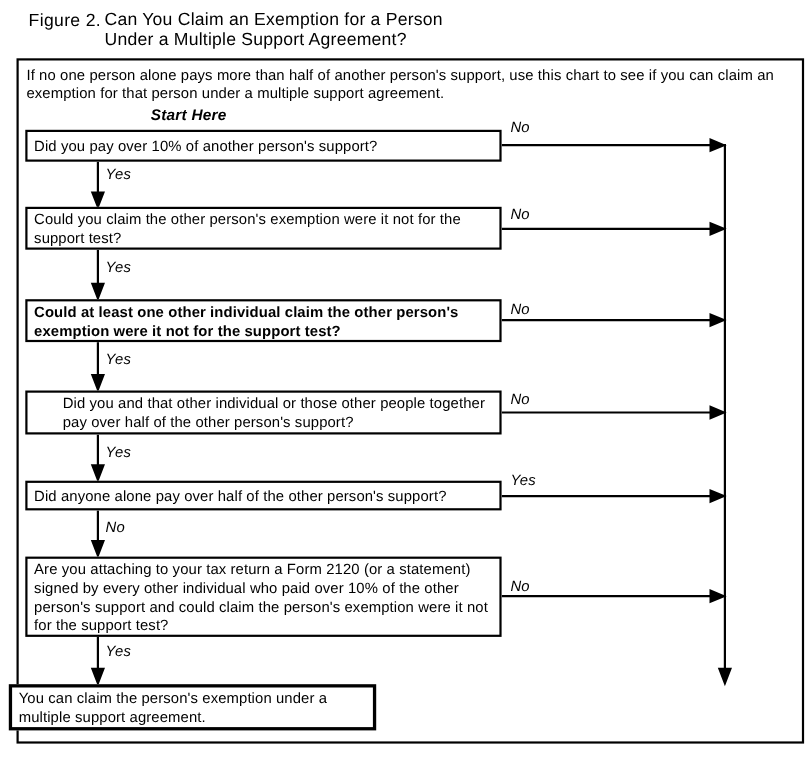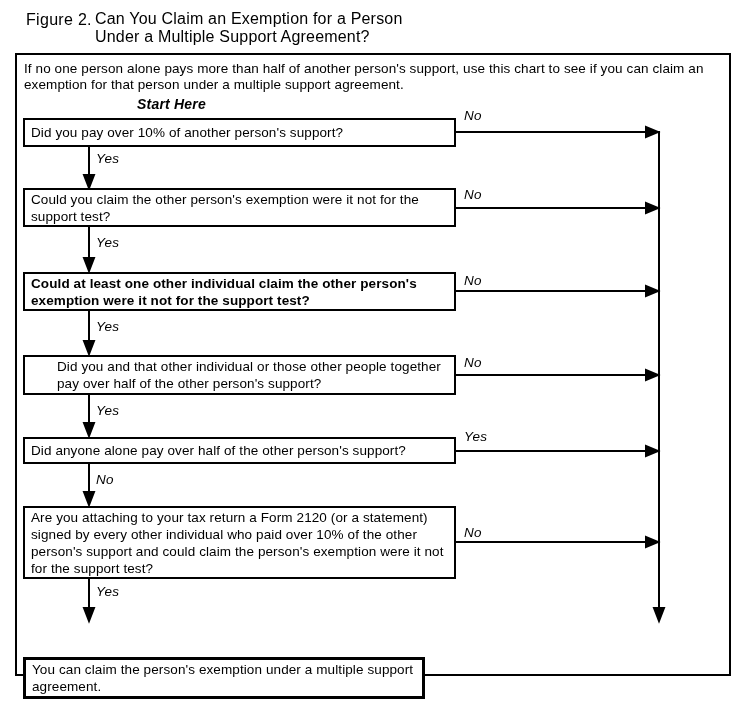--- a/index.html
+++ b/index.html
@@ -81,21 +81,21 @@
     height: 42px;
     border: 3px solid #000000;
     background: #ffffff;
     display: flex;
     align-items: center;
     font-size: 13.5px;
     line-height: 17px;
     padding: 1px 6px 1px 6px;
     letter-spacing: 0.1px;
   }
-  .obox-can { left: 23px; width: 402px; margin-top: 35px; }
+  .obox-can { left: 8px; width: 334px; }
   .obox-cannot { left: 392px; width: 333px; }
   .arrow-layer {
     left: 0; top: 0;
     width: 735px; height: 703px;
     pointer-events: none;
   }
 </style>
 </head>
 <body>
 

